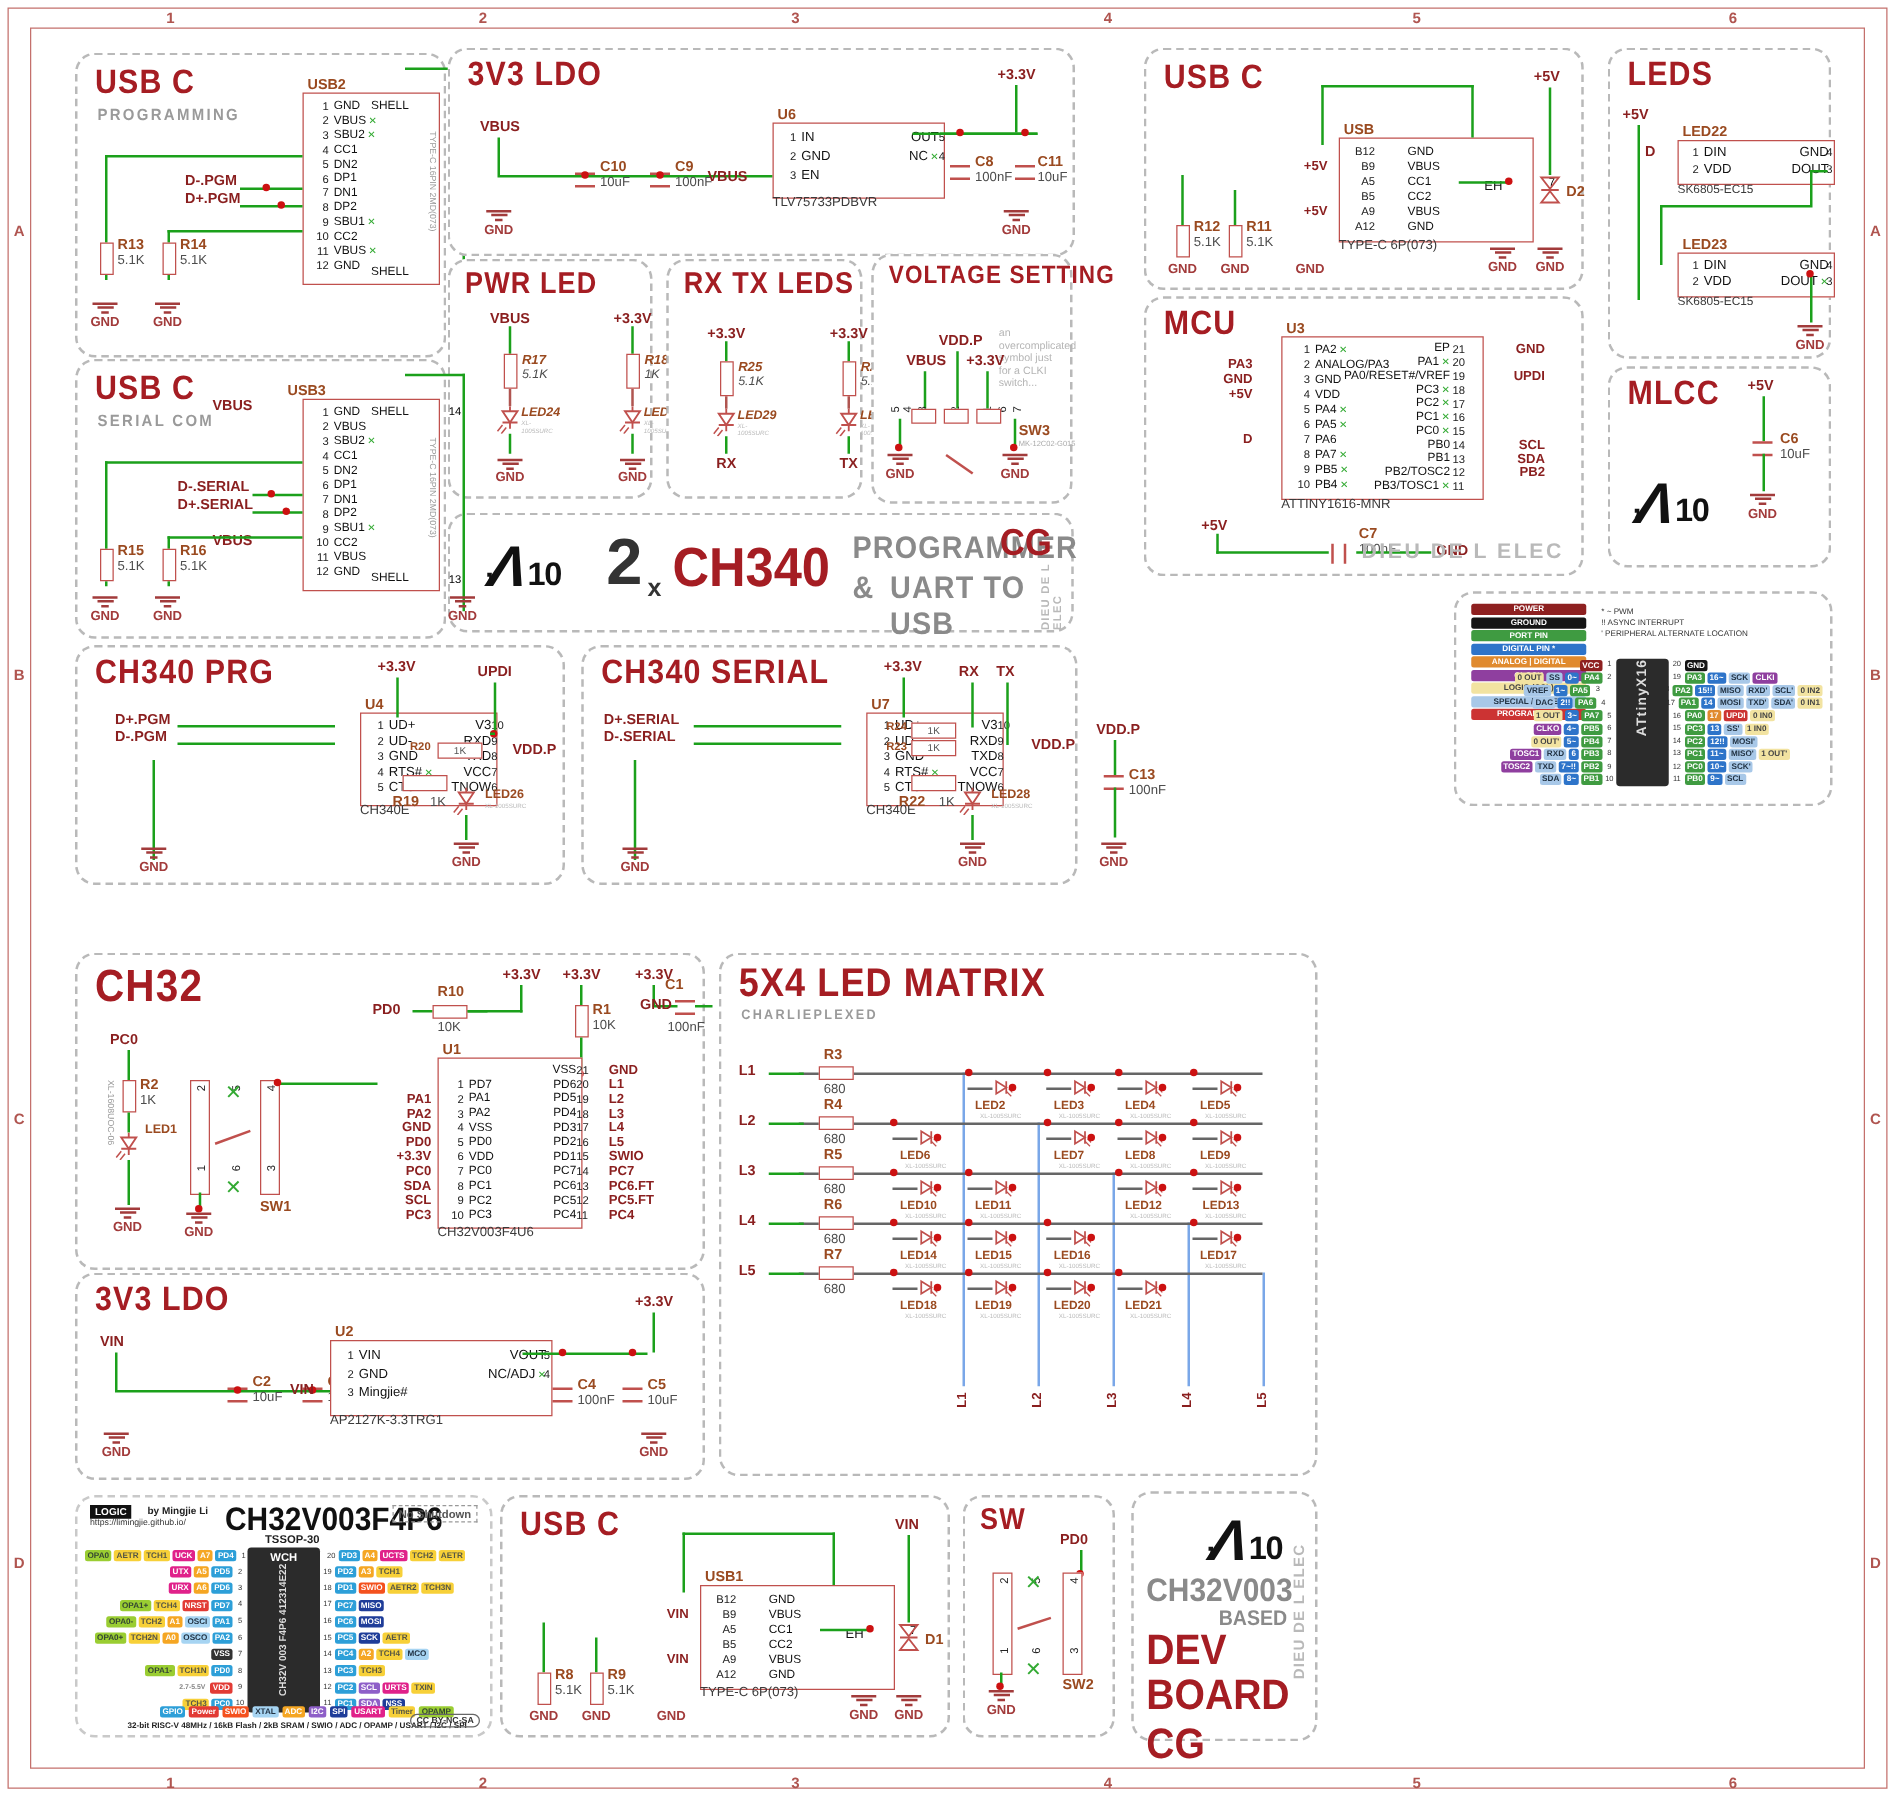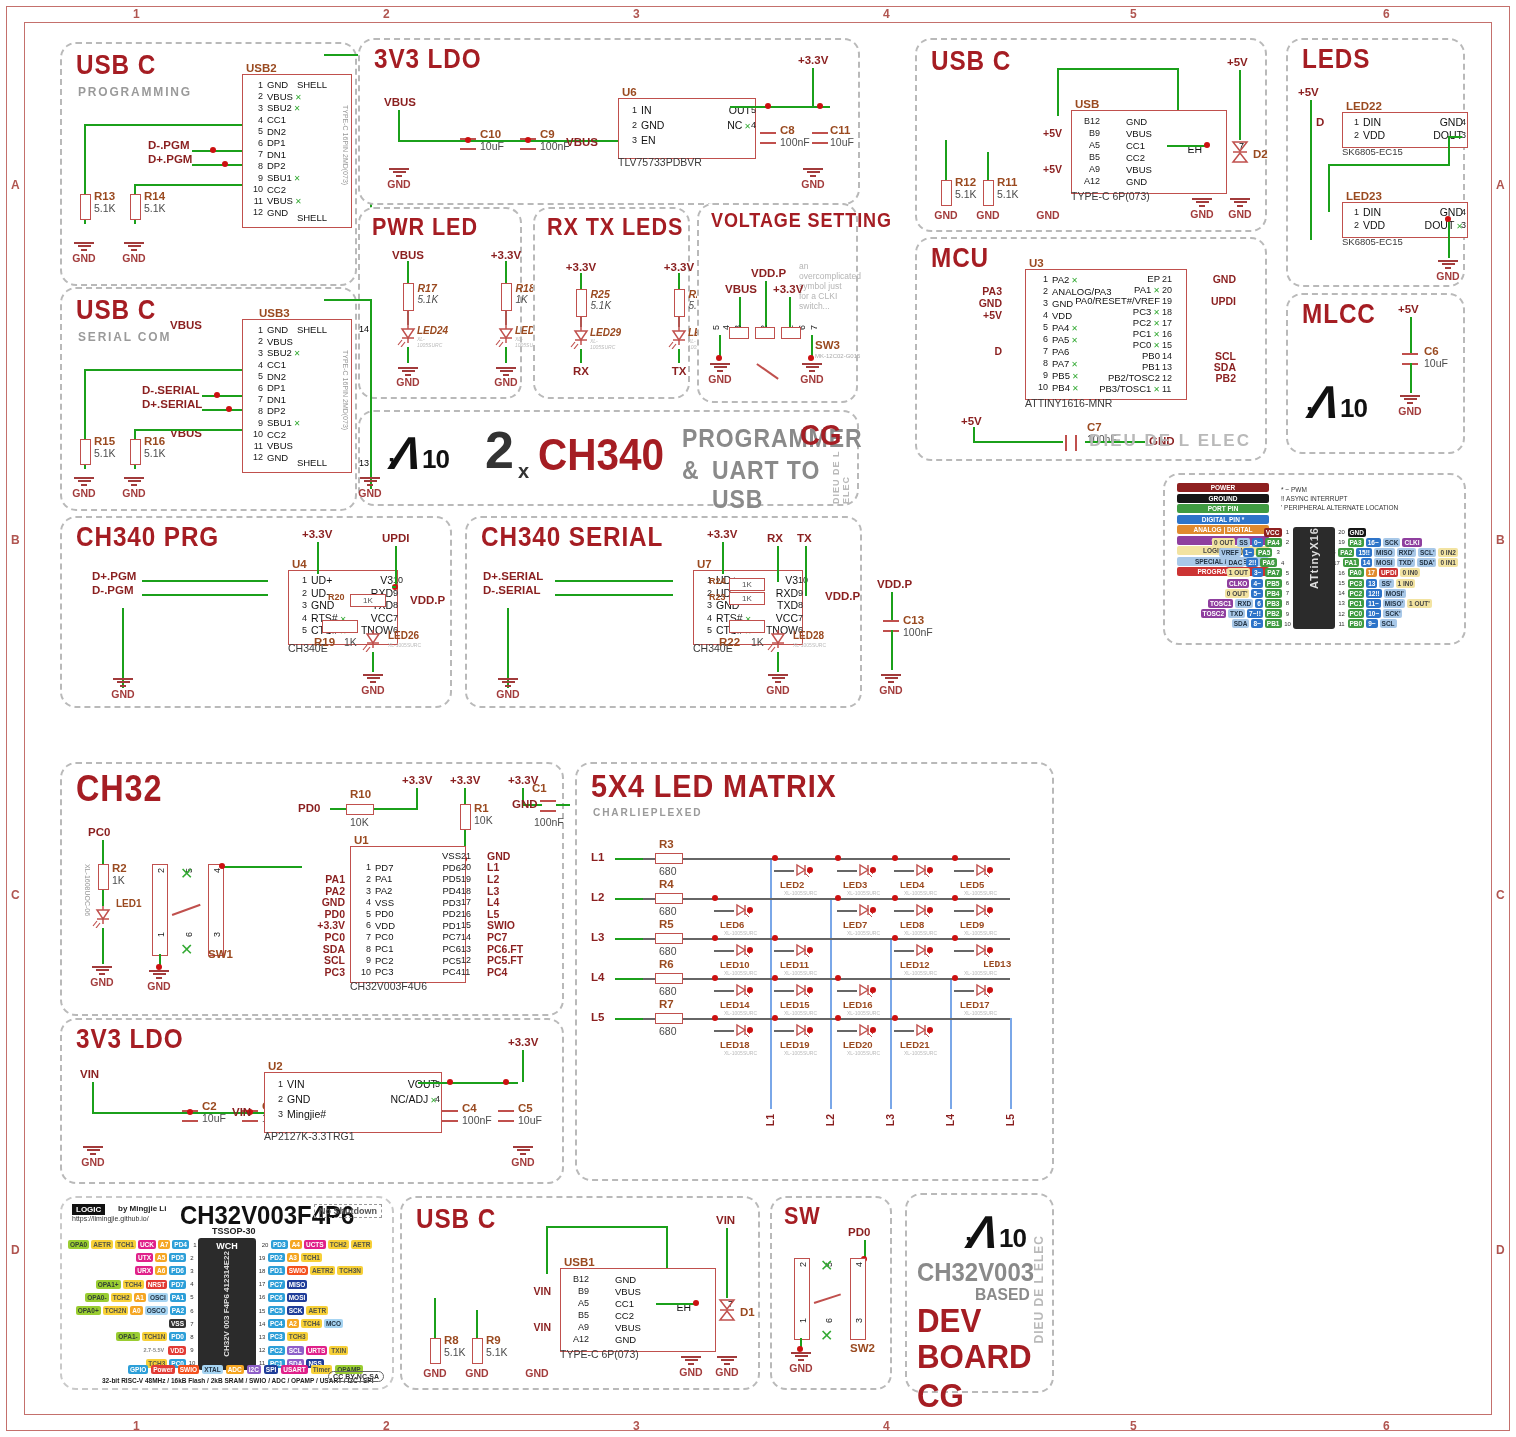--- a/index.html
+++ b/index.html
@@ -788,21 +788,21 @@
   <div style="position:absolute;left:18px;top:88px" class="logo">
     <span class="ldot">’</span>
       <span class="lam">Λ</span>
       <span class="lnum">10</span>
   </div>
 </div>
 
 <div class="block" style="left:60px;top:287px;width:293px;height:220px">
   <div class="t1" style="left:14px;top:6px">USB C</div>
   <div class="t2" style="left:16px;top:40px">SERIAL COM</div>
-  <div class="icref" style="left:197px;top:18px">USB3</div>
+  <div class="icref" style="left:168px;top:18px">USB3</div>
   <div class="ic" style="left:180px;top:30px;width:82px;height:148px;padding:4px 2px 0 24px">
     <div>
 
     <div class="prow" style="height:11.6px">
           <span class="pnum" style="position:absolute;left:-24px;width:20px">1</span>
           <span class="pname" style="font-size:9.5px">GND</span>
         </div>
         <div class="prow" style="height:11.6px">
           <span class="pnum" style="position:absolute;left:-24px;width:20px">2</span>
           <span class="pname" style="font-size:9.5px">VBUS</span>
@@ -1354,21 +1354,21 @@
   <div class="swbox" style="left:146px;top:100px;width:14px;height:90px"></div>
   <div class="swpin" style="left:94px;top:104px">2</div>
   <div class="swpin" style="left:122px;top:104px">5</div>
   <div class="swpin" style="left:150px;top:104px">4</div>
   <div class="swpin" style="left:94px;top:168px">1</div>
   <div class="swpin" style="left:122px;top:168px">6</div>
   <div class="swpin" style="left:150px;top:168px">3</div>
   <div class="xmark" style="position:absolute;left:118px;top:100px">✕</div>
   <div class="xmark" style="position:absolute;left:118px;top:176px">✕</div>
   <div class="lever" style="left:110px;top:150px;width:30px;transform:rotate(-20deg)"></div>
-  <div class="ref" style="left:146px;top:184px">SW1</div>
+  <div class="ref" style="left:146px;top:196px">SW1</div>
   <div class="wh" style="left:160px;top:102px;width:80px"></div>
     <div class="wv" style="left:240px;top:102px;height:0px"></div>
   <div class="dot" style="left:157px;top:99px"></div>
   <div class="wv" style="left:97px;top:190px;height:14px"></div>
     <div class="dot" style="left:94px;top:200px"></div>
   <div class="gnd" style="left:84px;top:204px">
       <u></u>
       <u></u>
       <u></u>
       <b>GND</b>
@@ -1673,21 +1673,21 @@
       <div class="dot" style="left: 350px; top: 183px;"></div>
       <div class="whg" style="left: 317px; top: 186px; width: 20px;"></div>
       <div style="position: absolute; left: 397px; top: 178px; width: 16px; height: 16px;">
         <svg width="16" height="16" viewBox="0 0 16 16">
           <path d="M3 3 V13 L11 8 Z" fill="none" stroke="#c0504d" stroke-width="1.4"></path>
           <line x1="11" y1="3" x2="11" y2="13" stroke="#c0504d" stroke-width="1.4"></line>
           <line x1="11" y1="11" x2="15" y2="15" stroke="#c0504d" stroke-width="1"></line>
           <line x1="13" y1="9" x2="16" y2="12" stroke="#c0504d" stroke-width="1"></line>
         </svg>
       </div>
-      <div class="ledlbl" style="left: 406px; top: 195px; font-size: 9.5px; font-family: Liberation Mono, monospace;">LED13</div>
+      <div class="ledlbl" style="left: 385px; top: 195px; font-size: 9.5px;">LED13</div>
       <div class="ledsub" style="left: 387px; top: 206px;">XL-1005SURC</div>
       <div class="dot" style="left: 375px; top: 171px;"></div>
       <div class="dot" style="left: 410px; top: 183px;"></div>
       <div class="whg" style="left: 377px; top: 186px; width: 20px;"></div>
       <div class="whg" style="left: 62px; top: 214px; width: 371px;"></div>
       <div class="wh" style="left: 38px; top: 214px; width: 28px;"></div>
       <div class="net" style="left: 14px; top: 207px;">L4</div>
       <div class="resh" style="left: 78px; top: 209px;"></div>
       <div class="ref" style="left: 82px; top: 194px;">R6</div>
       <div class="val" style="left: 82px; top: 221px;">680</div>

